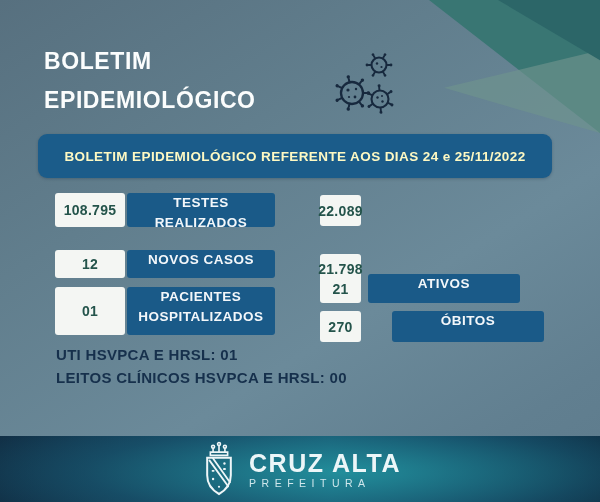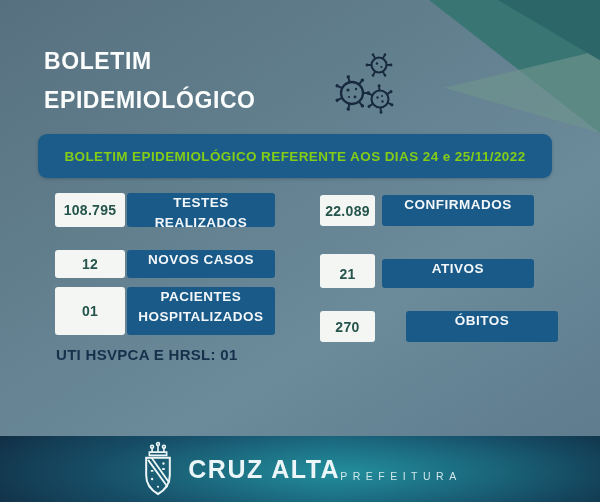--- a/index.html
+++ b/index.html
@@ -14,51 +14,51 @@
   .wedge.t3{background:rgba(111,148,142,.65);clip-path:polygon(100% 10%,100% 26.5%,74% 17.5%);}
   .title{
     position:absolute; left:44px; top:27px; color:#fbfdfd;
     font-size:23px; font-weight:800; line-height:39px; letter-spacing:.6px;
   }
   .title span{display:block;}
   .virus-cluster{position:absolute; left:331px; top:49px;}
   .banner{
     position:absolute; left:38px; top:134px; width:514px; height:44px;
     background:#1b5c8a; border-radius:9px; display:flex; align-items:center; justify-content:center;
-    color:#84cc16; font-size:13.5px; font-weight:700; letter-spacing:.4px;
+    color:#fef9c3; font-size:13.5px; font-weight:700; letter-spacing:.4px;
     box-shadow:0 1px 3px rgba(10,30,50,.25);
   }
   .stat-row{position:absolute; display:flex; align-items:stretch;}
   .stat-row.col-left{left:55px;}
   .stat-row.col-right{left:320px;}
   .r-l1{top:193px;height:34px;} .r-l2{top:250px;height:28px;} .r-l3{top:287px;height:48px;}
-  .r-r1{top:195px;height:31px;} .r-r2{top:235px;height:30px;margin-top:19px;} .r-r3{top:259px;height:29px;} .r-r4{top:311px;height:31px;gap:24px;}
+  .r-r1{top:195px;height:31px;} .r-r2{top:235px;height:30px;margin-top:19px;} .r-r3{top:274px;height:29px;} .r-r4{top:311px;height:31px;gap:24px;}
   .value-box{
     background:#f4f6f3; border-radius:3px; display:flex; align-items:center; justify-content:center;
     color:#24544b; font-weight:800; font-size:14px; letter-spacing:.3px;
   }
   .col-left .value-box{width:70px;}
-  .col-right .value-box{width:55px;}
+  .col-right .value-box{width:41px;}
   .label-bar{
     background:#1a5a88; border-radius:3px; display:flex; justify-content:center;
     color:#f3f7fa; font-weight:700; font-size:13.5px; line-height:20px; text-align:center; letter-spacing:.5px;
   }
   .col-left .label-bar{width:148px; margin-left:2px;}
   .col-left .label-bar span{display:block; max-width:126px;}
   .col-right .label-bar{width:152px; margin-left:7px;}
   .notes{position:absolute; left:56px; top:343px; color:#16304c; font-size:15px; font-weight:700; line-height:23px; letter-spacing:.3px;}
   .notes div{white-space:nowrap;}
   .footer{
     position:absolute; left:0; top:436px; width:600px; height:66px;
     background:
       radial-gradient(95% 150% at 57% 55%, rgba(36,152,163,.85) 0%, rgba(26,97,122,.55) 45%, rgba(10,40,70,0) 76%),
       linear-gradient(90deg,#10293f 0%,#143c58 35%,#17546e 55%,#123a56 75%,#0c2338 100%);
     display:flex; align-items:center; justify-content:center; gap:10px;
   }
-  .footer-text{display:flex; align-items:flex-end;}
+  .footer-text{display:flex; flex-direction:column; align-items:flex-start;}
   .footer-org{color:#ecf6f8; font-size:25px; font-weight:800; letter-spacing:1.5px; line-height:26px;}
   .footer-sub{color:#cfe7ec; font-size:10.5px; font-weight:400; letter-spacing:5.5px; margin-top:1px;}
 </style>
 </head>
 <body>
 
 <div class="canvas">
 
   <div class="wedge t1"></div>
   <div class="wedge t3"></div>
@@ -195,42 +195,40 @@
   </div>
   <div class="stat-row col-left r-l3">
     <div class="value-box">01</div>
     <div class="label-bar">
         <span>PACIENTES HOSPITALIZADOS</span>
       </div>
   </div>
 
   <div class="stat-row col-right r-r1">
     <div class="value-box">22.089</div>
-    <div class="label-bar">
-        <span>CONFIRMADOS</span>
-      </div>
   </div>
   <div class="stat-row col-right r-r2">
     <div class="value-box">21.798</div>
   </div>
   <div class="stat-row col-right r-r3">
     <div class="value-box">21</div>
     <div class="label-bar">
         <span>ATIVOS</span>
       </div>
   </div>
   <div class="stat-row col-right r-r4">
     <div class="value-box">270</div>
     <div class="label-bar">
         <span>ÓBITOS</span>
       </div>
   </div>
 
   <div class="notes">
     <div>UTI HSVPCA E HRSL: 01</div>
+    <div>LEITOS CLÍNICOS HSVPCA E HRSL: 00</div>
   </div>
 
   <div class="footer">
     <svg width="40" height="58" viewBox="0 0 44 62">
       <g stroke="#eef6f8" fill="none" stroke-width="1.8" stroke-linecap="round">
 
         <circle cx="15.5" cy="6.5" r="1.6"></circle>
         <circle cx="22" cy="3.5" r="1.6"></circle>
         <circle cx="28.5" cy="6.5" r="1.6"></circle>
         <line x1="15.5" y1="8.5" x2="15.5" y2="12"></line>

